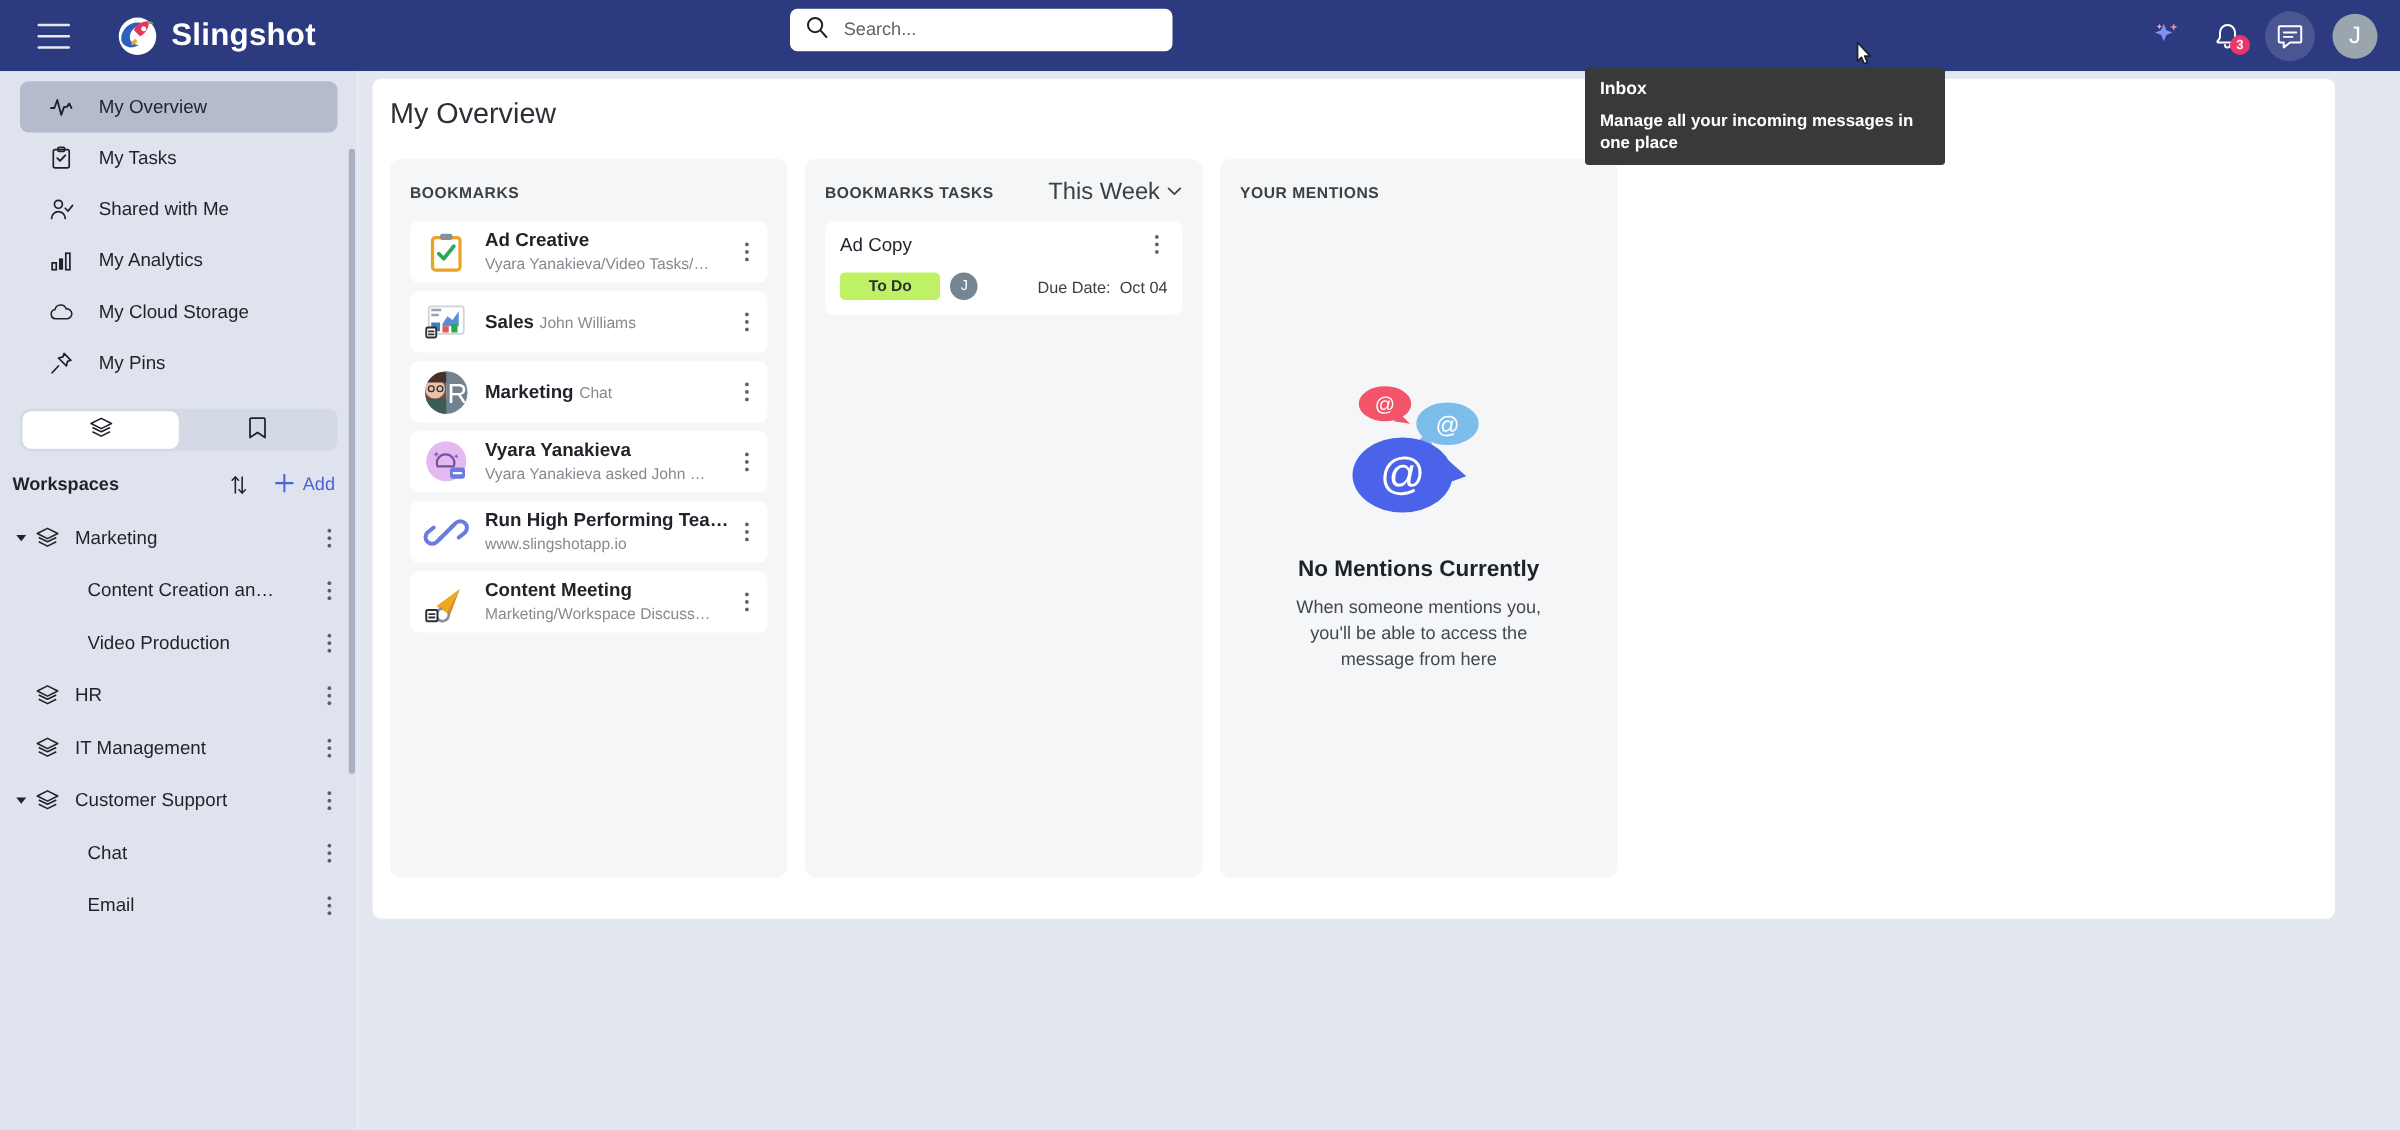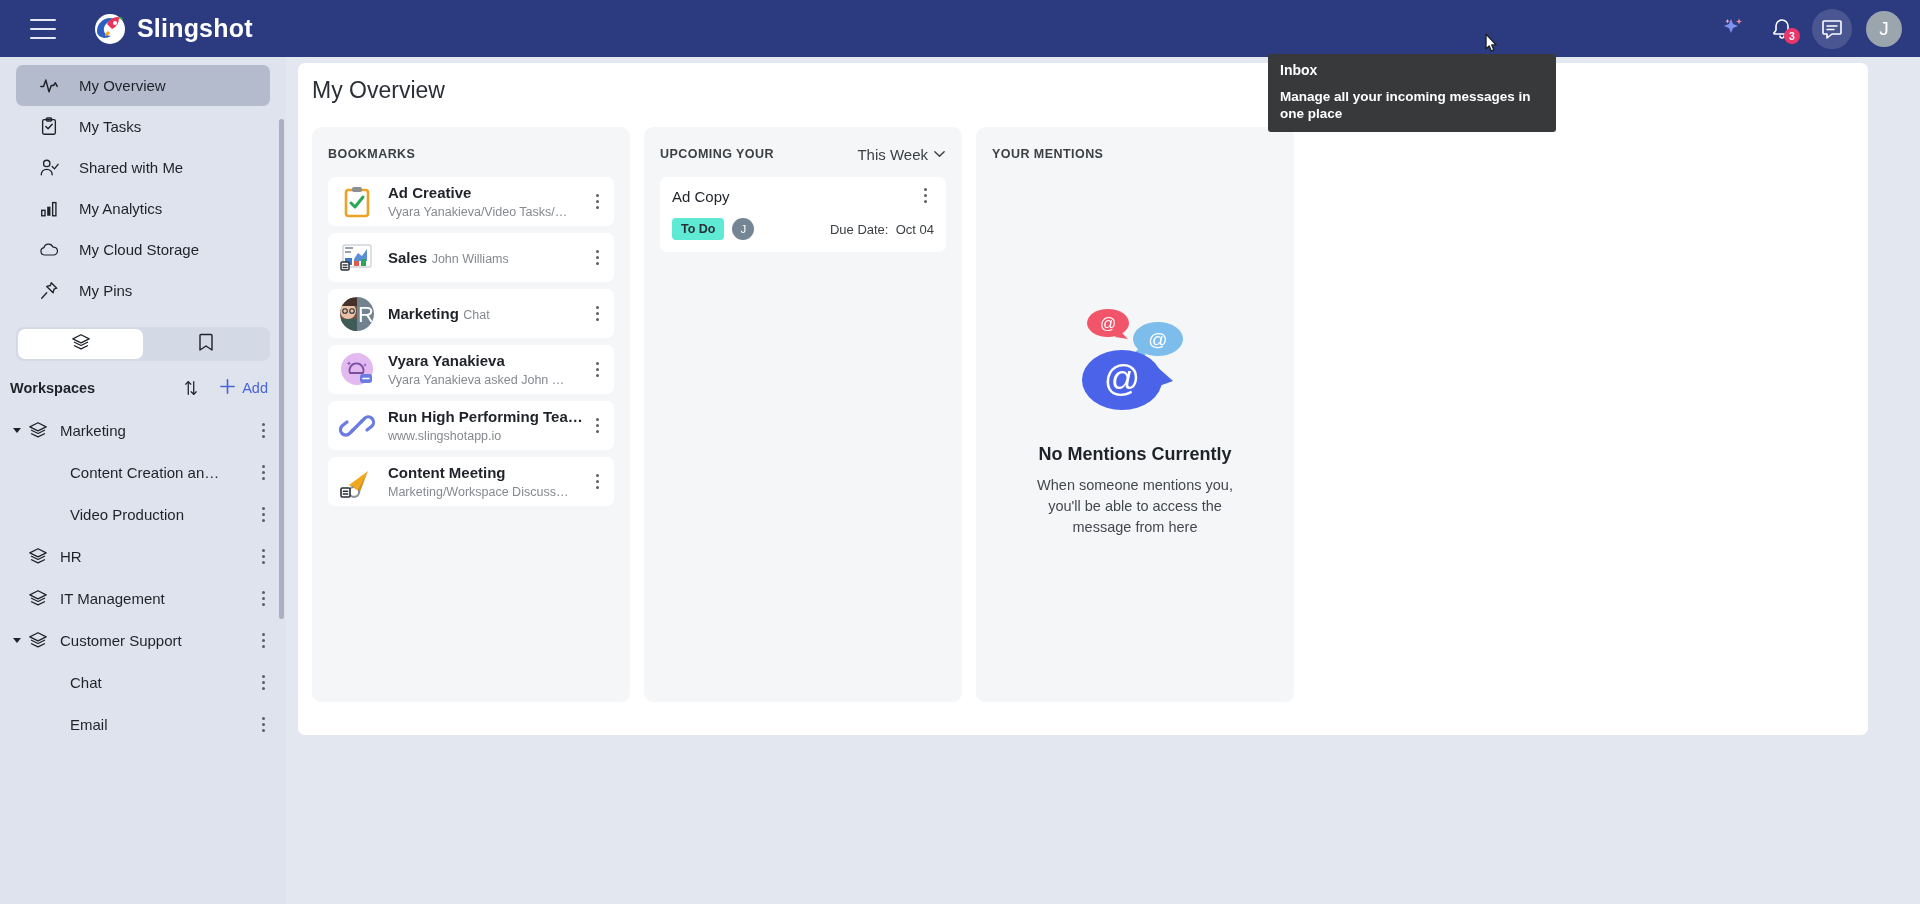--- a/index.html
+++ b/index.html
@@ -157,21 +157,21 @@
     padding: 16px 16px 0 16px;
     position: relative;
   }
   .panel-head {
     display: flex; align-items: center; height: 22px; margin-bottom: 12px;
   }
   .panel-title {
     font-size: 12.5px; font-weight: 700; letter-spacing: .45px; color: #3c4043; flex: 1;
   }
   .panel-filter {
-    font-size: 15px; color: #3c4043; display: flex; align-items: center; gap: 5px; cursor: pointer;
+    font-size: 19px; color: #3c4043; display: flex; align-items: center; gap: 5px; cursor: pointer;
   }
 
   
   .bm-item {
     background: #ffffff; border-radius: 7px; height: 49px;
     display: flex; align-items: center; padding: 0 8px 0 10px;
     margin-bottom: 7px; cursor: pointer;
   }
   .bm-thumb { width: 38px; height: 38px; flex: none; position: relative; }
   .bm-text { flex: 1; margin-left: 12px; min-width: 0; }
@@ -185,22 +185,22 @@
   }
 
   
   .task-card {
     background: #ffffff; border-radius: 7px; padding: 11px 12px 12px 12px; cursor: pointer;
   }
   .task-top { display: flex; align-items: flex-start; }
   .task-name { font-size: 15px; color: #1f2329; flex: 1; }
   .task-bottom { display: flex; align-items: center; margin-top: 13px; }
   .status-pill {
-    background: #5eead4; color: #2b2f36; font-size: 12.5px; font-weight: 700;
-    border-radius: 4px; padding: 4px 9px;
+    background: #bef264; color: #2b2f36; font-size: 12.5px; font-weight: 700;
+    border-radius: 4px; padding: 4px 23px;
   }
   .task-avatar {
     width: 22px; height: 22px; border-radius: 50%; background: #748594;
     color: #fff; font-size: 11.5px; display: flex; align-items: center;
     justify-content: center; margin-left: 8px;
   }
   .due { margin-left: auto; font-size: 13px; color: #3c4043; }
   .due b { font-weight: 400; }
 
   
@@ -231,20 +231,29 @@
         <path d="M3 18c0-7 6-13 13-13 3 0 5 1 5 1-6 1-10 5-11 9-1 5 3 8 7 8-2 1-4 2-7 2-4-1-7-3-7-7z" fill="#2d5fc0"></path>
         <path d="M24 4c-5 0-9 3-11 7l5 5c4-2 7-6 7-11 0-.6-.4-1-1-1z" fill="#e8345b"></path>
         <circle cx="21" cy="10" r="2" fill="#ffffff"></circle>
         <path d="M26 4c2 0 3 2 3 3-1-1-3-1-4-1z" fill="#35b34a"></path>
         <path d="M14 18c-2 1-3 3-3 5 2 0 4-1 5-3z" fill="#f5a623"></path>
       </svg>
     </span>
     <span class="brand-name">Slingshot</span>
   </div>
 
+  <div class="searchwrap">
+    <span>
+      <svg width="19" height="19" viewBox="0 0 20 20">
+        <circle cx="8.5" cy="8.5" r="6" fill="none" stroke="#1f2329" stroke-width="1.7"></circle>
+        <line x1="13" y1="13" x2="18" y2="18.5" stroke="#1f2329" stroke-width="1.7" stroke-linecap="round"></line>
+      </svg>
+    </span>
+    <input class="search-input" type="text" placeholder="Search..." style="">
+  </div>
 
   <div class="topbar-icons">
     <div class="ticon">
       <svg width="28" height="26" viewBox="0 0 28 26">
         <path d="M13 3l2.1 5.1L20 10l-4.9 2L13 17l-2.1-5L6 10l4.9-1.9z" fill="#7f92ee"></path>
         <path d="M21 2.5l.9 2.2 2.1.8-2.1.8-.9 2.2-.9-2.2-2.1-.8 2.1-.8z" fill="#f08aa0"></path>
         <path d="M9.5 3l.7 1.6 1.6.6-1.6.6L9.5 7.4 8.8 5.8 7.2 5.2l1.6-.6z" fill="#f6a6b6"></path>
       </svg>
     </div>
 
@@ -647,21 +656,21 @@
           <span class="dots">
               <i></i>
               <i></i>
               <i></i>
             </span>
         </div>
       </div>
 
       <div class="panel">
         <div class="panel-head">
-          <span class="panel-title">UPCOMING YOUR</span>
+          <span class="panel-title">BOOKMARKS TASKS</span>
           <span class="panel-filter">
             <span>This Week</span>
             <span>
               <svg width="13" height="13" viewBox="0 0 14 14">
                 <polyline points="2,5 7,10 12,5" fill="none" stroke="#3c4043" stroke-width="1.5" stroke-linecap="round" stroke-linejoin="round"></polyline>
               </svg>
             </span>
           </span>
         </div>
 

